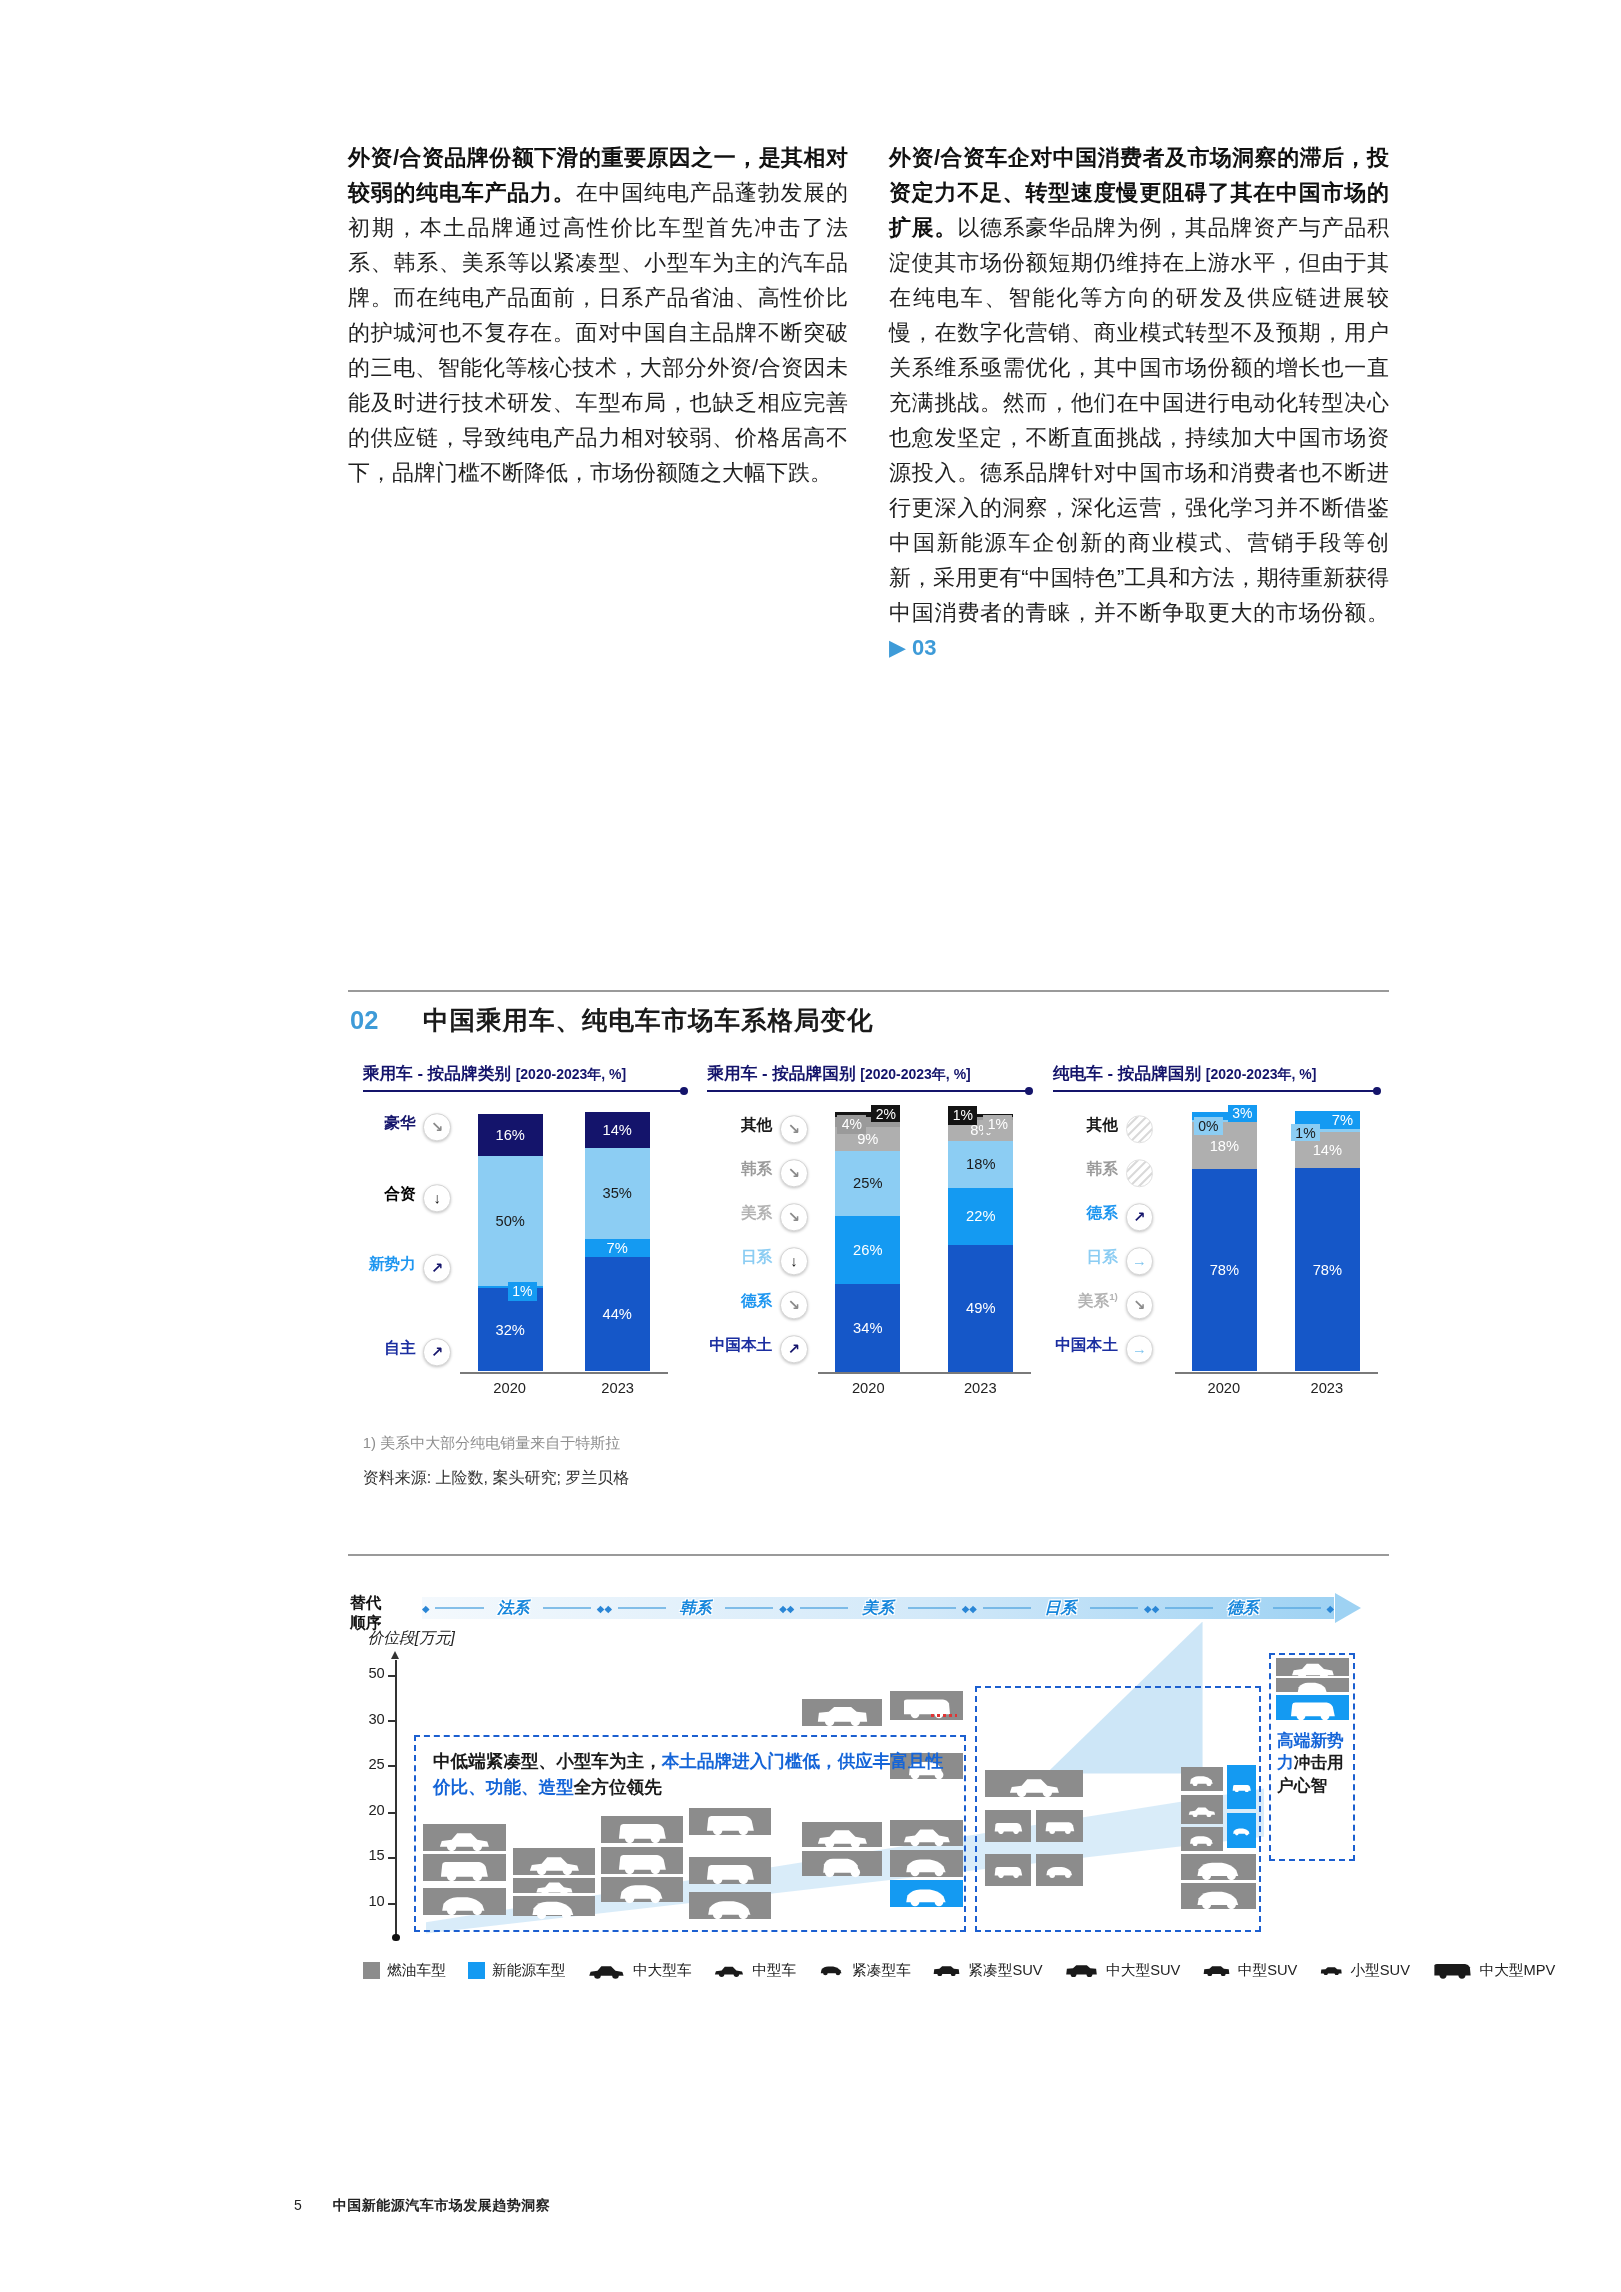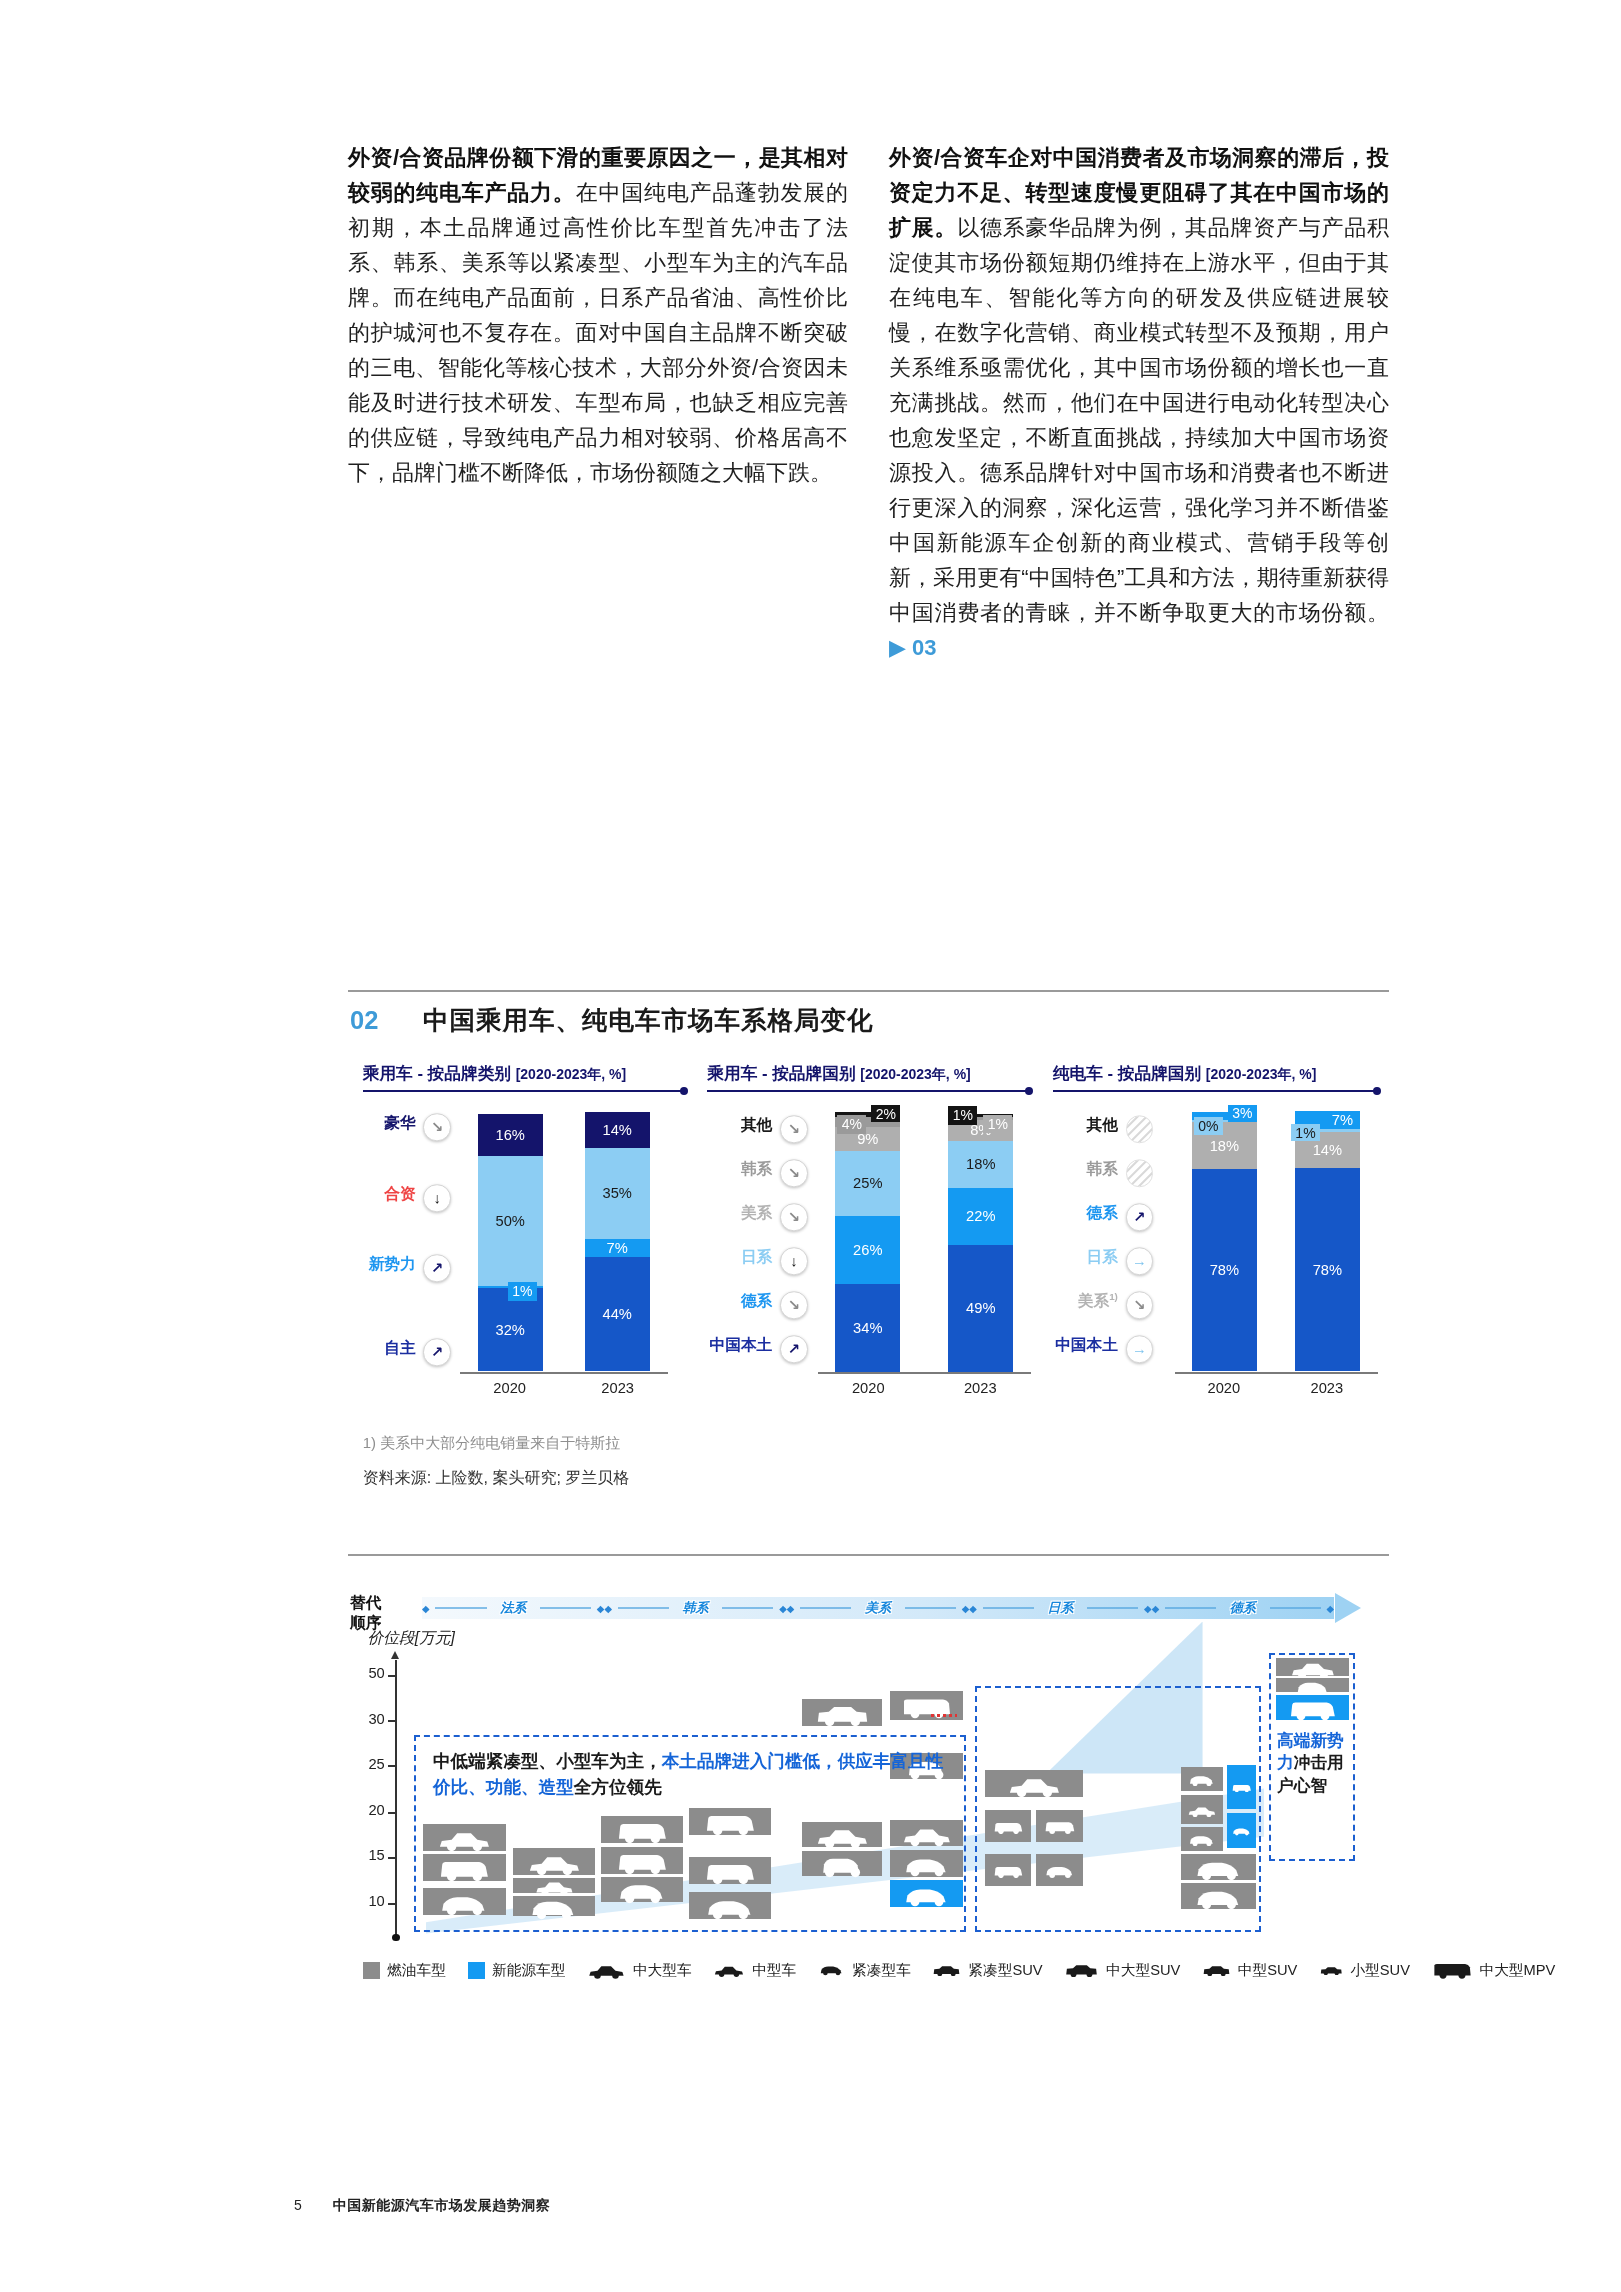--- a/index.html
+++ b/index.html
@@ -47,21 +47,21 @@
   
   .canvas{position:relative;height:353px;margin-top:35px;}
   .order-label{position:absolute;left:2px;top:2.9px;font-size:15.7px;font-weight:bold;line-height:19.6px;white-space:pre-line;color:#111;}
   .band{position:absolute;left:74px;top:6.9px;width:912px;height:21.6px;
         background:linear-gradient(90deg,#f4f9fd 0%,#d3e9f9 55%,#9ed2f3 100%);display:flex;align-items:center;}
   .band-arrow{position:absolute;right:-26.5px;top:-4.9px;width:0;height:0;border-top:15.7px solid transparent;
         border-bottom:15.7px solid transparent;border-left:26.5px solid #9ed2f3;}
   .band-cell{flex:1;display:flex;align-items:center;justify-content:center;}
   .band-cell .dia{color:#2a86d6;font-size:9.8px;}
   .band-cell .bl{flex:1;height:2px;background:#55a7e0;opacity:.7;margin:0 5.9px;}
-  .band-label{font-style:italic;font-weight:bold;font-size:13px;color:#1787DC;padding:0 7.8px;white-space:nowrap;
+  .band-label{font-style:italic;font-weight:bold;font-size:16px;color:#1787DC;padding:0 7.8px;white-space:nowrap;
         text-shadow:-1px -1px 0 #fff,1px -1px 0 #fff,-1px 1px 0 #fff,1px 1px 0 #fff;}
   .axis-label{position:absolute;left:19.6px;top:37px;font-style:italic;font-size:15.7px;color:#222;}
   .vaxis{position:absolute;left:47px;top:69px;height:278px;width:1.6px;background:#333;}
   .vaxis-arrow{position:absolute;left:43px;top:60px;width:0;height:0;border-left:4.9px solid transparent;
         border-right:4.9px solid transparent;border-bottom:8.8px solid #333;}
   .vaxis-dot{position:absolute;left:44px;top:343px;width:7.8px;height:7.8px;border-radius:50%;background:#111;}
   .tick-label{position:absolute;left:7.8px;width:29px;text-align:right;font-size:14.7px;color:#222;}
   .tick-mark{position:absolute;left:40px;width:6.9px;height:2px;background:#333;}
   .wedge{position:absolute;}
   .dashed-box{position:absolute;border:2.5px dashed #1B5FD0;box-sizing:border-box;}
@@ -109,21 +109,21 @@
           <div class="panel-head"><span class="panel-title-main">乘用车 - 按品牌类别 </span><span class="panel-title-range">[2020-2023年, %]</span></div>
           <div class="panel-underline">
             <span class="underline-dot"></span>
           </div>
           <div class="panel-body">
             <div class="cat-row" style="left: 0px; top: 33px;">
               <span class="cat-label" style="width: 53px; text-align: right; color: rgb(20, 20, 107);">豪华</span>
               <div class="icon-circle" style="color: rgb(138, 138, 138);">↘</div>
             </div>
             <div class="cat-row" style="left: 0px; top: 104px;">
-              <span class="cat-label" style="width: 53px; text-align: right; color: #ef4444;">合资</span>
+              <span class="cat-label" style="width: 53px; text-align: right; color: #000000;">合资</span>
               <div class="icon-circle" style="color: rgb(20, 20, 20);">↓</div>
             </div>
             <div class="cat-row" style="left: 0px; top: 174px;">
               <span class="cat-label" style="width: 53px; text-align: right; color: rgb(30, 150, 240);">新势力</span>
               <div class="icon-circle" style="color: rgb(20, 20, 107);">↗</div>
             </div>
             <div class="cat-row" style="left: 0px; top: 258px;">
               <span class="cat-label" style="width: 53px; text-align: right; color: rgb(27, 46, 160);">自主</span>
               <div class="icon-circle" style="color: rgb(20, 20, 107);">↗</div>
             </div>

